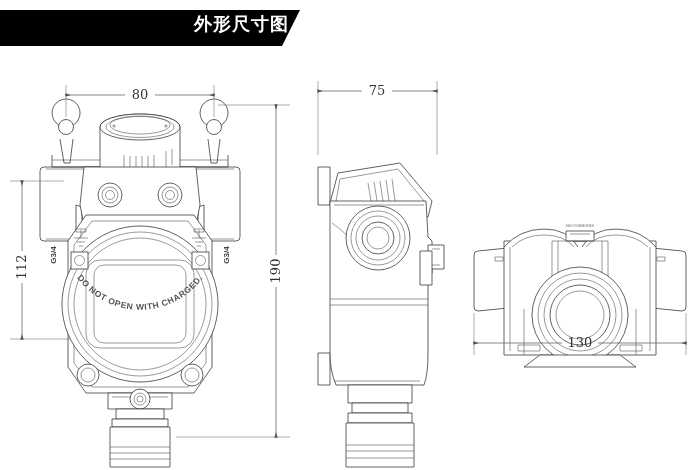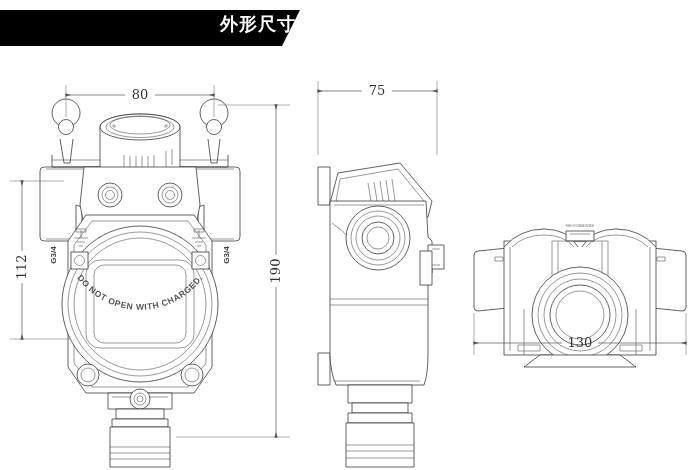--- a/index.html
+++ b/index.html
@@ -26,21 +26,20 @@
   .banner-en{
     position:absolute;left:85px;top:12px;width:108px;
     color:#000;font-size:11px;font-weight:bold;line-height:13px;
     letter-spacing:0.1px;
   }
   .banner-cn{
     position:absolute;left:194px;top:13px;
     color:#ffffff;font-size:18px;font-weight:bold;
     letter-spacing:1px;line-height:22px;
     font-family:"DejaVu Sans", sans-serif;
-    margin-left:26px;
   }
 
   
   .canvas{position:absolute;left:0;top:55px;width:700px;height:415px;}
   svg.draw{display:block;width:700px;height:415px;}
 
   .ln{fill:none;stroke:#3a3a3a;stroke-width:0.8;}
   .ln-t{fill:none;stroke:#555;stroke-width:0.6;}
   .ln-f{fill:#ffffff;stroke:#3a3a3a;stroke-width:0.8;}
   .ln-ft{fill:#ffffff;stroke:#555;stroke-width:0.6;}

